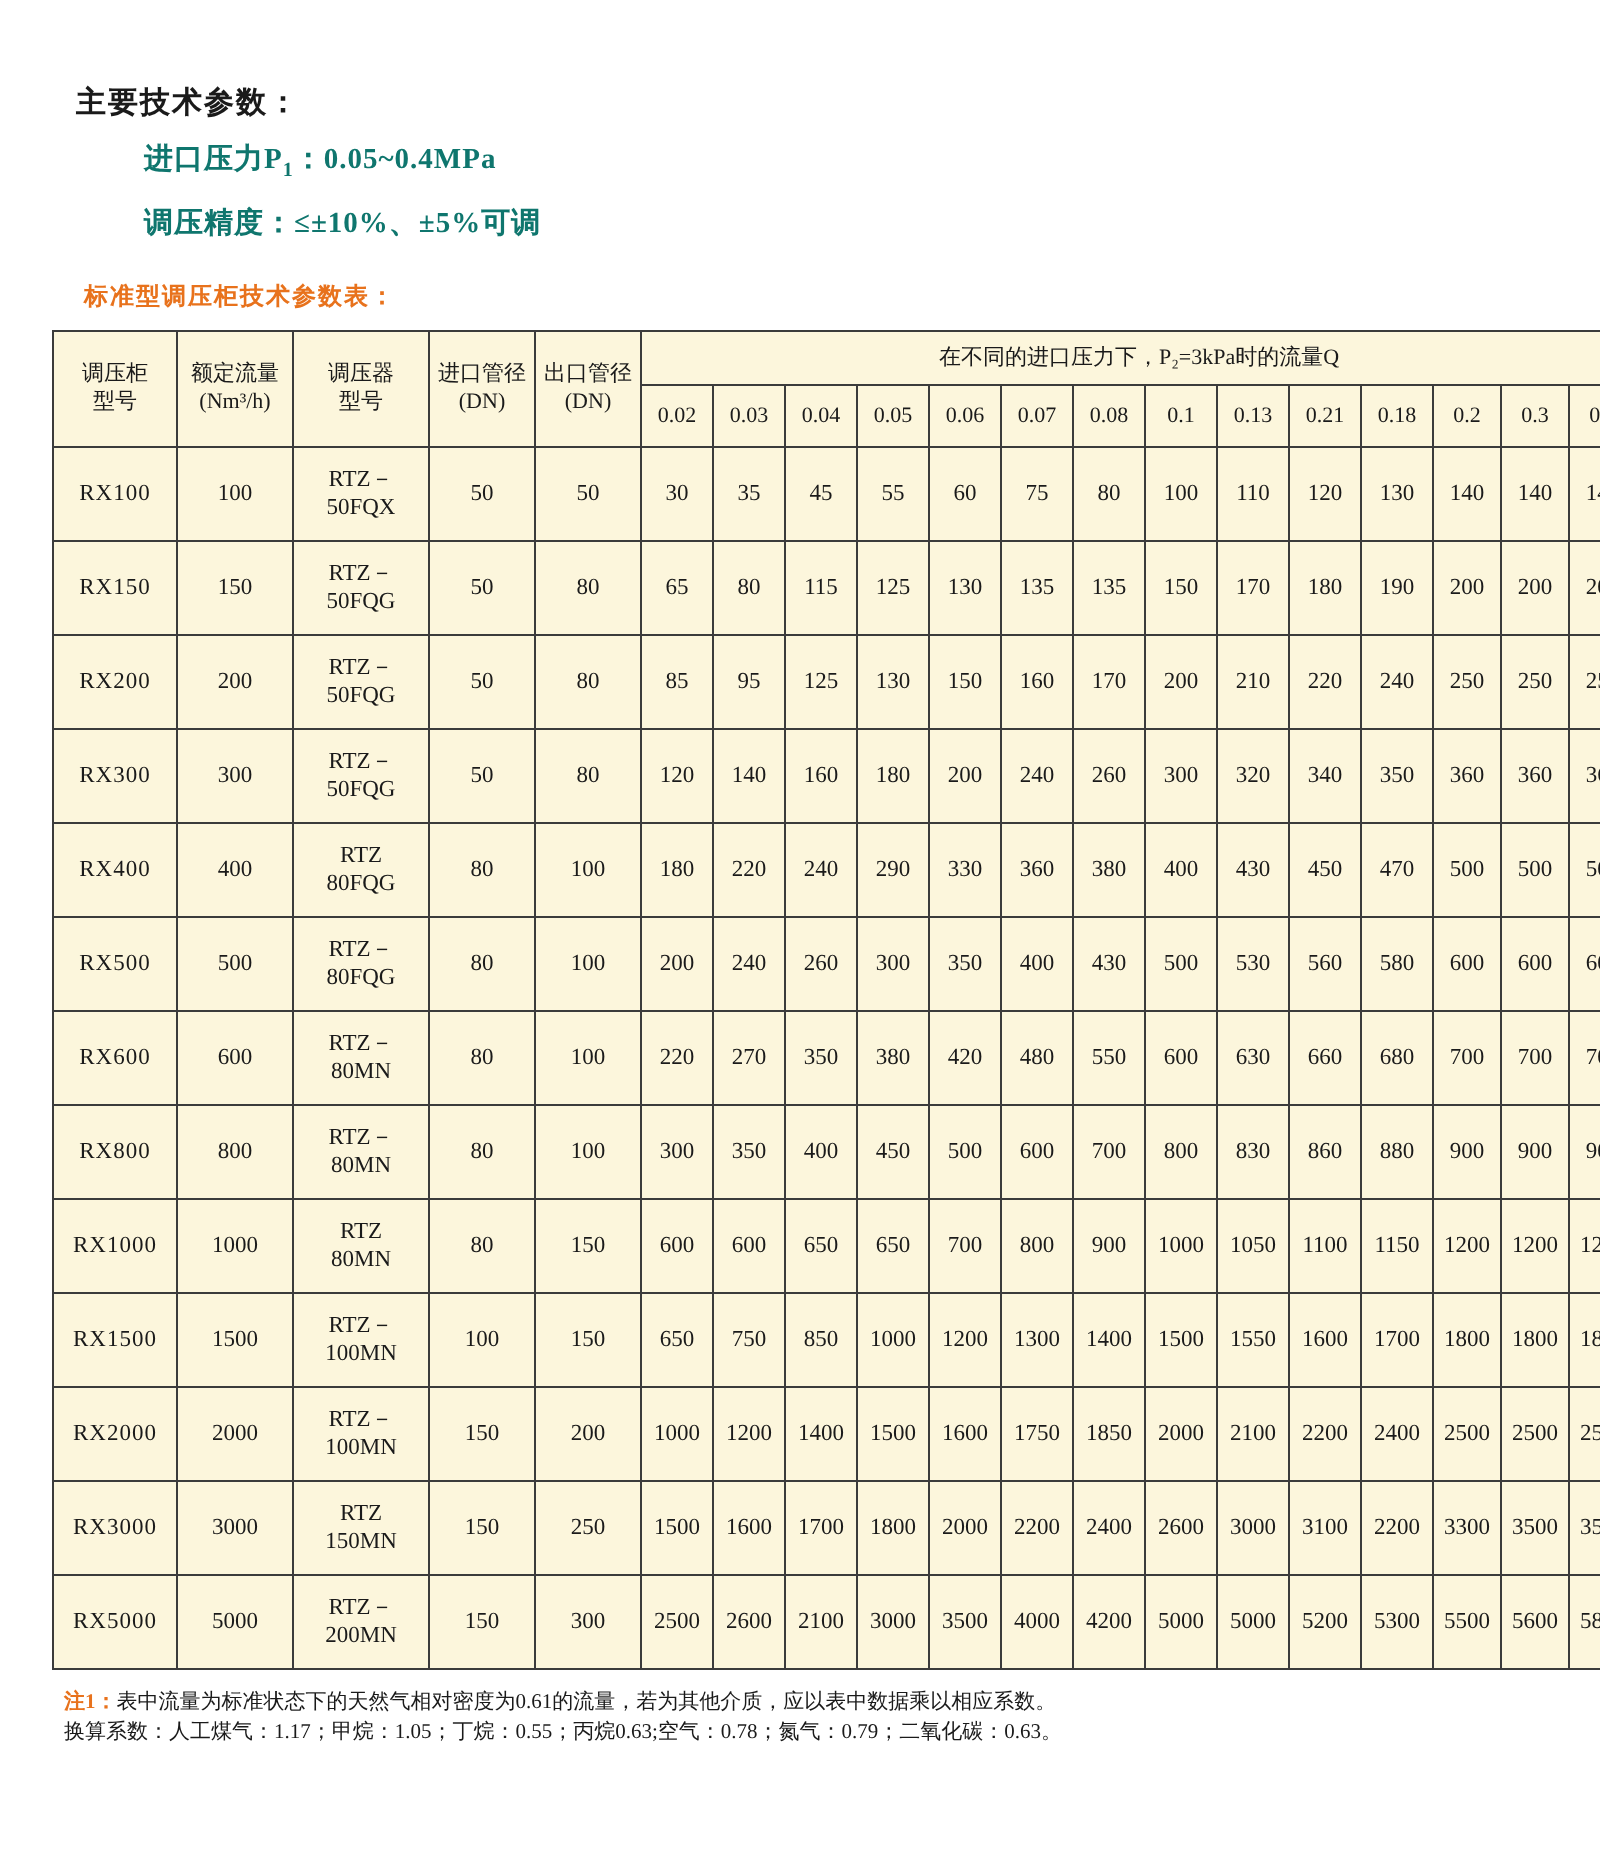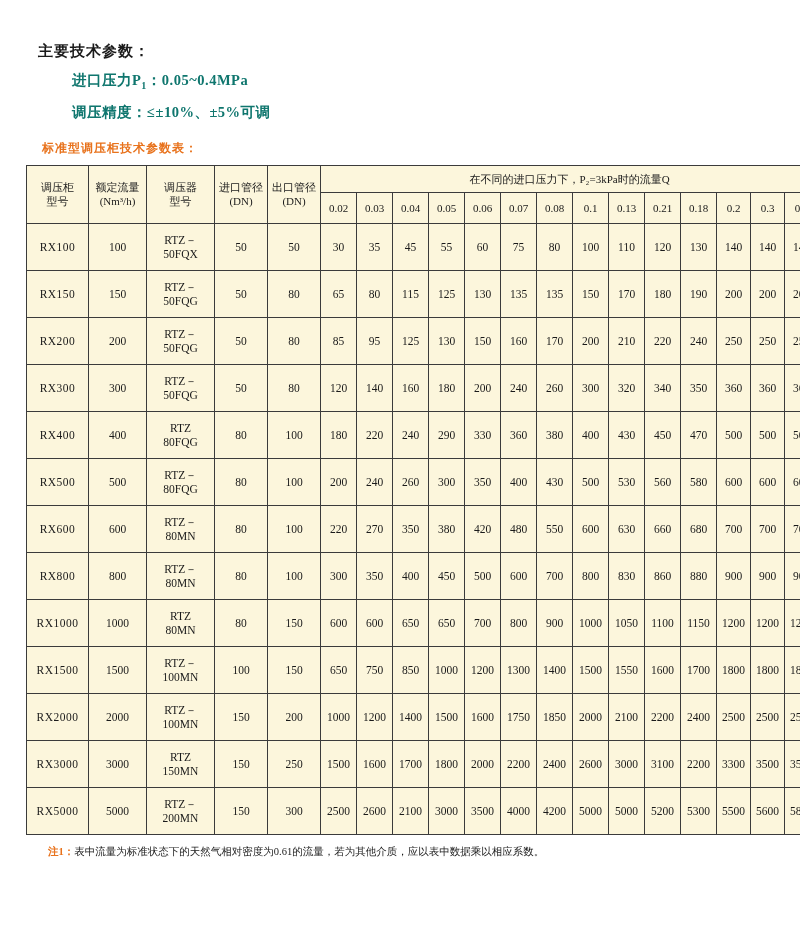--- a/index.html
+++ b/index.html
@@ -102,21 +102,21 @@
     white-space: pre-line;
   }
   .c-dn {
     font-size: 12.5px;
     margin-left: 14px;
   }
   .c-val {
     font-size: 12px;
   }
   .notes {
-    margin: 9px 0 0 22px;
+    margin: 9px 0 0 6px;
     font-size: 10.5px;
     line-height: 15px;
     color: #1a1a1a;
     font-family: Liberation Serif, serif;
   }
   .notes .lead {
     color: #e8721c;
     font-weight: bold;
   }
   .notes .row {
@@ -478,16 +478,17 @@
         <td class="c-val">5300</td>
         <td class="c-val">5500</td>
         <td class="c-val">5600</td>
         <td class="c-val">5800</td>
       </tr>
     </tbody>
   </table>
 
   <div class="notes">
     <div class="row"><span class="lead">注1：</span><span>表中流量为标准状态下的天然气相对密度为0.61的流量，若为其他介质，应以表中数据乘以相应系数。</span></div>
+    <div class="row indent"><span>换算系数：人工煤气：1.17；甲烷：1.05；丁烷：0.55；丙烷0.63;空气：0.78；氮气：0.79；二氧化碳：0.63。</span></div>
 
   </div>
 
 </div>
 
 </body></html>

